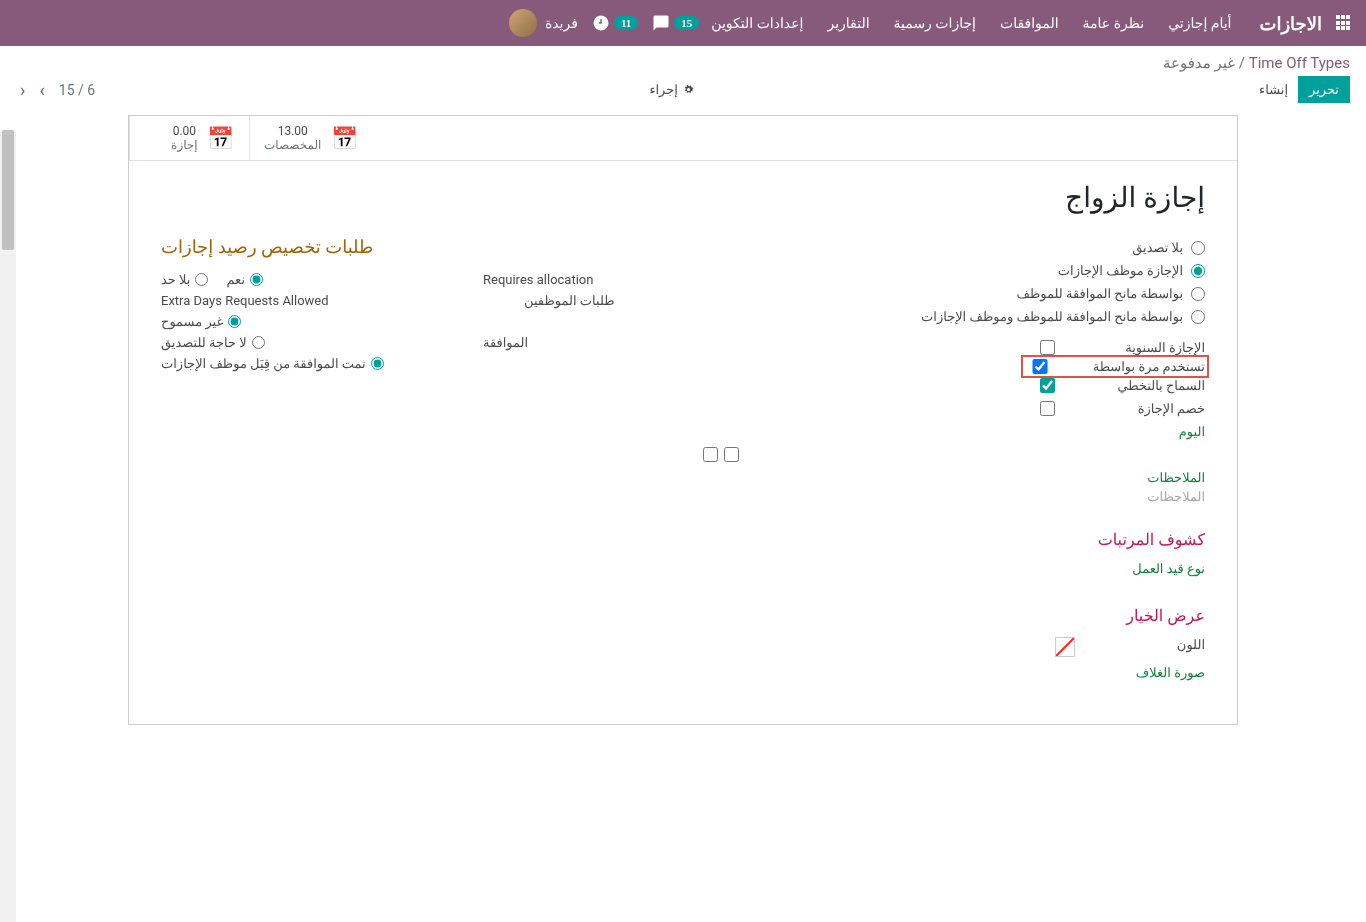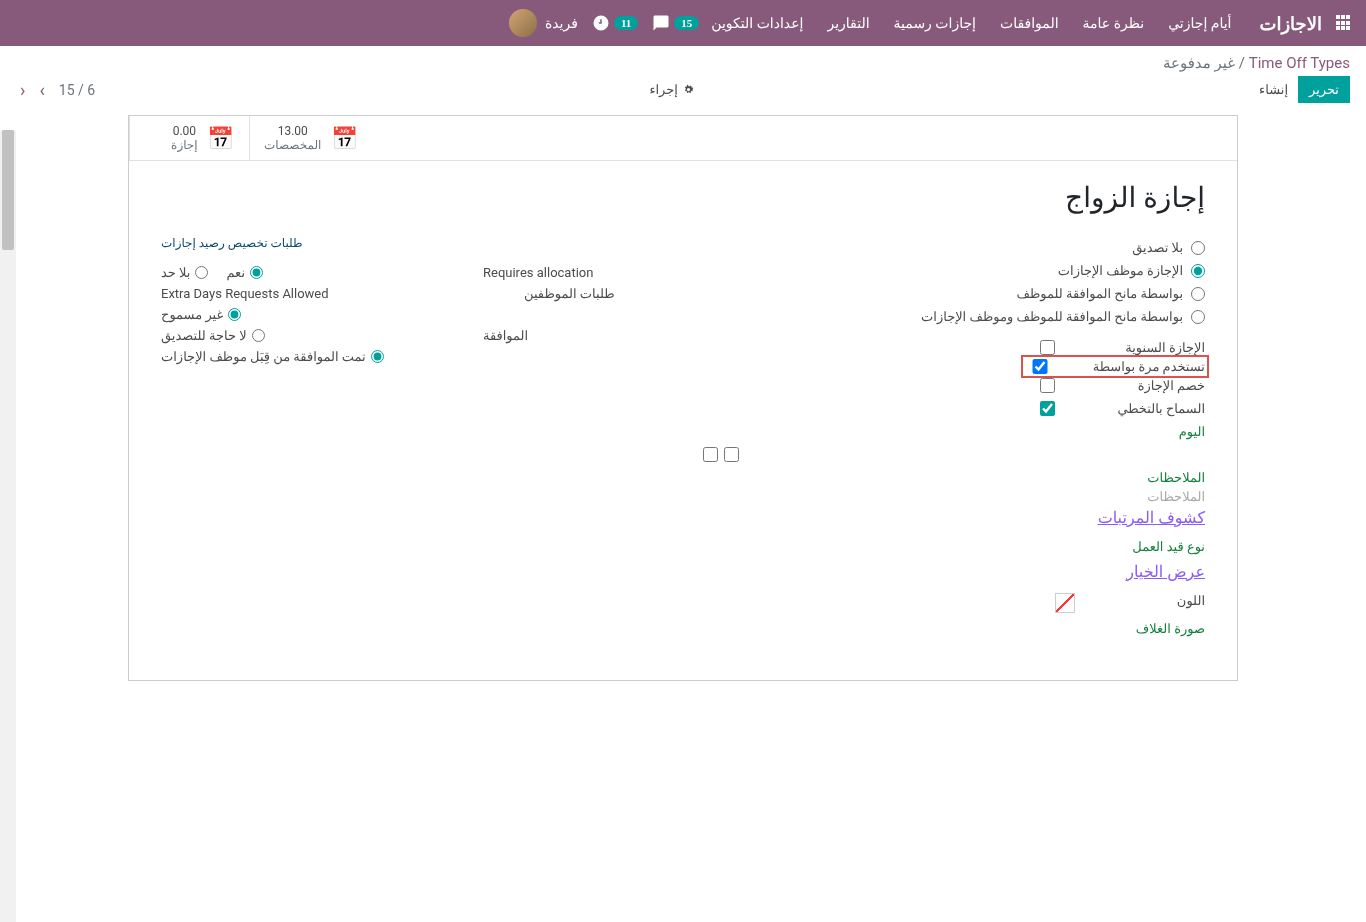--- a/index.html
+++ b/index.html
@@ -46,21 +46,21 @@
 .stat-icon { font-size: 22px; color: #4c4c4c; }
 .stat-text { text-align: left; direction: ltr; }
 .stat-num { font-size: 12px; color: #4c4c4c; text-align: center; }
 .stat-label { font-size: 12px; color: #6c757d; }
 
 
 .sheet-body { padding: 20px 32px 40px 32px; }
 .title { font-size: 28px; color: #212529; margin-bottom: 22px; font-weight: 400; }
 .cols { display: flex; gap: 40px; }
 .col { flex: 1; }
-.group-title { font-size: 12px; color: #0c4a6e; margin-bottom: 12px; font-weight: 500; }
+.group-title { font-size: 18px; color: #a16207; margin-bottom: 12px; font-weight: 500; }
 
 
 .radio-row { display: flex; align-items: center; gap: 8px; padding: 4px 0; font-size: 13px; color: #4c4c4c; }
 .radio-row input[type="radio"] { accent-color: #00a09d; width: 14px; height: 14px; }
 
 
 .field-cb { display: grid; grid-template-columns: 150px 30px; align-items: center; padding: 4px 0; font-size: 13px; }
 .field-cb .fl { color: #4c4c4c; }
 .field-cb input[type="checkbox"] { accent-color: #00a09d; width: 15px; height: 15px; }
 .hl { outline: 2px solid #d9534f; outline-offset: 2px; }
@@ -78,21 +78,21 @@
 
 .row-lbl-radios { display: grid; grid-template-columns: 180px 1fr; align-items: center; padding: 3px 0; font-size: 13px; gap: 10px; }
 .row-lbl-radios .fl { text-align: right; }
 .row-lbl-radios .opts { display: flex; gap: 18px; justify-content: flex-end; }
 .row-lbl-radios .opts label { display: flex; align-items: center; gap: 5px; }
 .row-lbl-radios .opts input { accent-color: #00a09d; }
 
 
 .col2 .group-title { margin-bottom: 12px; }
 .lbl-only { padding: 4px 0; font-size: 13px; color: #15803d; }
-.section-title { font-size: 16px; color: #8b5cf6; margin: 4px 0 8px 0; font-weight: 500; text-decoration: underline; }
+.section-title { font-size: 16px; color: #be185d; margin: 26px 0 8px 0; font-weight: 500; }
 .color-sw { width: 20px; height: 20px; border: 1px solid #ccc; background: linear-gradient(to top left, transparent 47%, #f33 47%, #f33 53%, transparent 53%); display: inline-block; }
 
 
 .fake-scroll { position: fixed; top: 130px; bottom: 0; left: 0; width: 16px; background: #f1f1f1; }
 .fake-thumb { position: absolute; top: 0; left: 2px; width: 12px; height: 120px; background: #c1c1c1; border-radius: 2px; }
 
 </style>
 </head>
 <body>
 
@@ -213,26 +213,26 @@
             <span class="fl">الإجازة السنوية</span>
             <input type="checkbox" style="">
           </div>
           <div>
             <div class="field-cb-wrap hl">
               <span class="fl">تستخدم مرة بواسطة</span>
               <input type="checkbox" checked="" style="">
             </div>
           </div>
           <div class="field-cb">
+            <span class="fl">السماح بالتخطي</span>
+            <input type="checkbox" checked="" style="">
+          </div>
+          <div class="field-cb">
             <span class="fl">خصم الإجازة</span>
             <input type="checkbox" style="">
-          </div>
-          <div class="field-cb">
-            <span class="fl">السماح بالتخطي</span>
-            <input type="checkbox" checked="" style="">
           </div>
 
           <div class="lbl-only">اليوم</div>
           <div class="day-cbs" style="justify-content:flex-start; padding-right: 150px; direction:ltr;">
             <input type="checkbox" style="">
             <input type="checkbox" style="">
           </div>
 
           <div class="lbl-only">الملاحظات</div>
           <div class="placeholder">الملاحظات</div>

